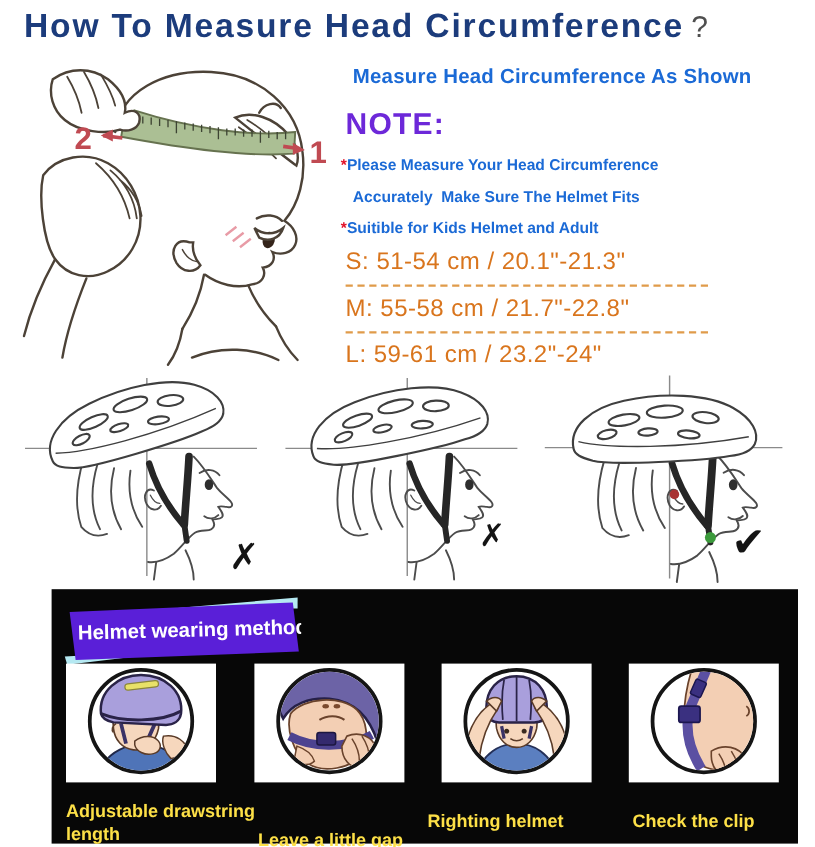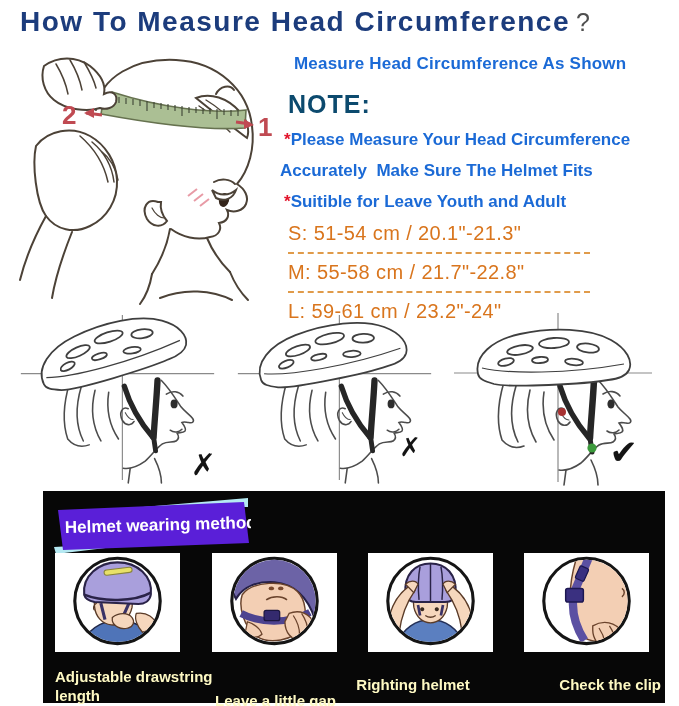--- a/index.html
+++ b/index.html
@@ -11,25 +11,25 @@
   .title .main { font-size:28px; font-weight:bold; letter-spacing:1.5px; color:#1c3c7c; }
   .title .qmark { font-size:25px; font-weight:400; color:#4f4f4f; margin-left:6px; }
 
   
   .measure-illustration { position:absolute; left:0; top:50px; width:290px; height:255px; }
   .measure-illustration svg { width:100%; height:100%; }
 
   
   .info-col { position:absolute; left:280px; top:54px; width:391px; }
   .subtitle { margin-left:14px; font-size:17px; font-weight:bold; color:#1b6ad6; letter-spacing:0.2px; }
-  .note-label { margin:16px 0 0 8px; font-size:25px; font-weight:800; color:#0c4a6e; letter-spacing:1px; }
-  .note-line { margin:11px 0 0 4px; font-size:17px; font-weight:bold; white-space:pre-wrap; }
+  .note-label { margin:16px 0 0 8px; font-size:25px; font-weight:800; color:#6d28d9; letter-spacing:1px; }
+  .note-line { margin:11px 0 0 4px; font-size:13px; font-weight:bold; white-space:pre-wrap; }
   .note-line .ast { color:#e2132a; }
   .note-line .txt { color:#1b6ad6; }
-  .note-line.indent { margin-left:0; }
+  .note-line.indent { margin-left:14px; }
   .sizes { margin:10px 0 0 8px; }
   .size-line { font-size:20px; color:#d9751d; letter-spacing:0.4px; }
   .size-divider { width:302px; border-top:2px dashed #e09b4a; margin:7px 0 7px 0; height:0; }
   .sizes .size-line { margin-top:4px; }
 
   
   .fit-row { position:absolute; left:0; top:310px; width:679px; height:180px; }
   .fit-figure { position:absolute; top:0; height:178px; }
   .fit-figure .fig-canvas { width:100%; height:100%; }
   .fit-figure svg { width:100%; height:100%; }
@@ -42,25 +42,25 @@
   #fit3 .mark { right:26px; bottom:16px; font-size:34px; }
 
   
   .method-panel { position:absolute; left:43px; top:491px; width:622px; height:212px; background:#070707; }
   .banner { position:absolute; left:8px; top:6px; width:200px; height:58px; }
   .banner svg { width:100%; height:100%; }
   .banner text { font-family:"Liberation Sans", sans-serif; font-size:17px; font-weight:bold; fill:#ffffff; }
   .method-card { position:absolute; top:62px; width:125px; height:99px; background:#ffffff; }
   .method-card svg { width:100%; height:100%; }
   #card1 { left:12px; }  #card2 { left:169px; }  #card3 { left:325px; }  #card4 { left:481px; }
-  .caption { position:absolute; color:#fef9c3; font-size:15px; font-weight:bold; line-height:19px; }
+  .caption { position:absolute; color:#fde047; font-size:15px; font-weight:bold; line-height:19px; }
   #cap1 { left:12px;  top:176px; width:170px; text-align:left; }
   #cap2 { left:160px; top:200px; width:145px; text-align:center; }
   #cap3 { left:296px; top:184px; width:148px; text-align:center; }
-  #cap4 { left:470px; top:184px; width:148px; text-align:right; }
+  #cap4 { left:484px; top:184px; width:148px; text-align:left; }
 </style>
 </head>
 <body>
 
 <div class="page">
 
   <div class="title">
     <span class="main">How To Measure Head Circumference</span><span class="qmark">?</span>
   </div>
 
@@ -123,21 +123,21 @@
         <text x="258" y="86" font-size="26" font-weight="bold" fill="#c04a52">1</text>
       </g>
     </svg>
   </div>
 
   <div class="info-col">
     <div class="subtitle">Measure Head Circumference As Shown</div>
     <div class="note-label">NOTE:</div>
     <div class="note-line"><span class="ast">*</span><span class="txt">Please Measure Your Head Circumference</span></div>
     <div class="note-line indent"><span class="ast"></span><span class="txt">Accurately  Make Sure The Helmet Fits</span></div>
-    <div class="note-line"><span class="ast">*</span><span class="txt">Suitible for Leave Youth and Adult</span></div>
+    <div class="note-line"><span class="ast">*</span><span class="txt">Suitible for Kids Helmet and Adult</span></div>
     <div class="sizes">
       <div class="size-line">S: 51-54 cm / 20.1"-21.3"</div>
       <div class="size-divider"></div>
       <div class="size-line">M: 55-58 cm / 21.7"-22.8"</div>
       <div class="size-divider"></div>
       <div class="size-line">L: 59-61 cm / 23.2"-24"</div>
     </div>
   </div>
 
   <div class="fit-row">

